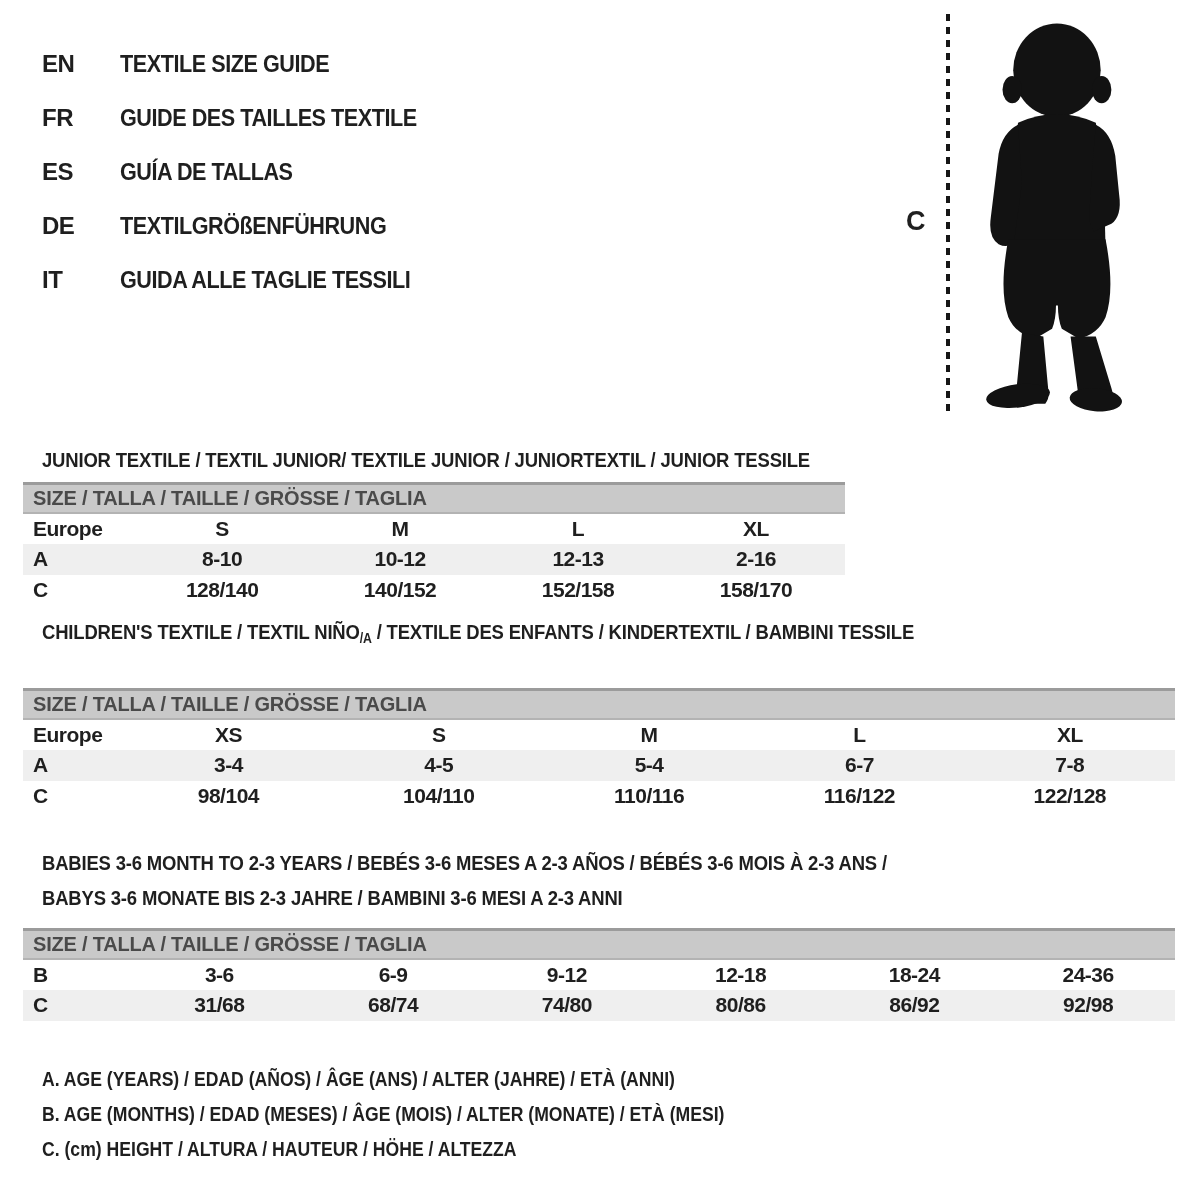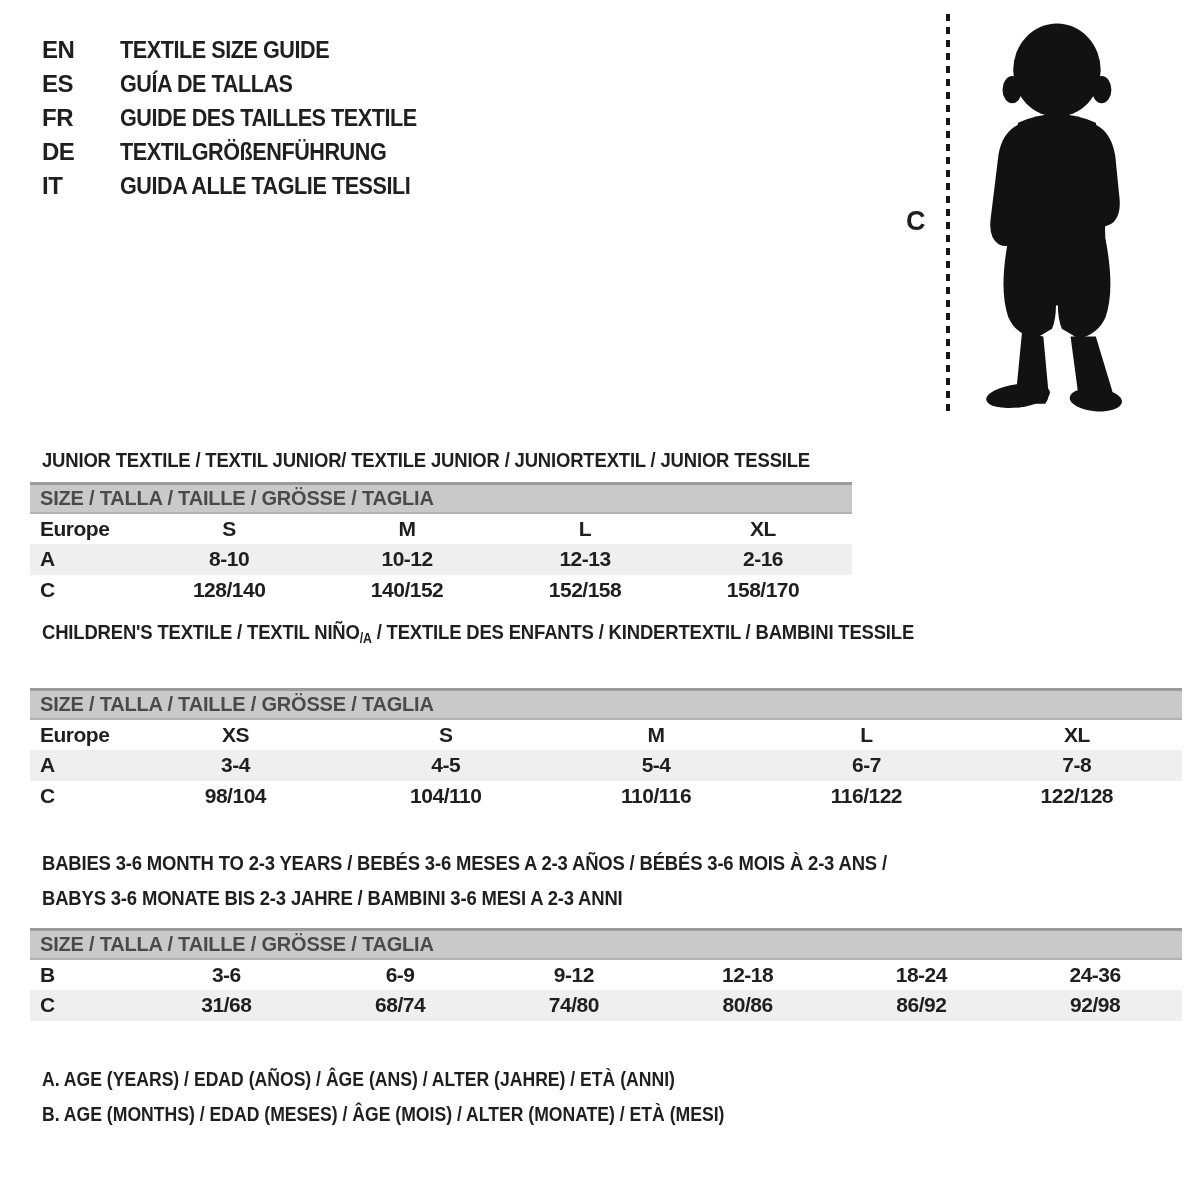--- a/index.html
+++ b/index.html
@@ -6,21 +6,21 @@
   html,body { width:1200px; height:1200px; }
   body {
     position:relative;
     background:#ffffff;
     font-family:"Liberation Sans","DejaVu Sans",sans-serif;
     color:#1f1f1f;
     overflow:hidden;
   }
   
   .lang-block { position:absolute; top:30px; left:42px; }
-  .lang-row { display:flex; height:34px; align-items:flex-end; }
+  .lang-row { display:flex; height:34px; align-items:flex-start;margin-top:20px; }
   .lang-code {
     width:78px; font-weight:bold; font-size:24px; letter-spacing:-0.5px;
   }
   .lang-title {
     font-weight:bold; font-size:24px; letter-spacing:-0.5px; white-space:nowrap;
     display:inline-block; transform:scaleX(0.9); transform-origin:0 50%;
   }
   
   .height-line {
     position:absolute; left:946px; top:14px; width:4px; height:402px;
@@ -34,21 +34,21 @@
   
   .section-heading {
     position:absolute; left:42px; white-space:nowrap;
     font-weight:bold; font-size:21px; letter-spacing:-0.2px;
   }
   .cond { display:inline-block; transform:scaleX(0.88); transform-origin:0 50%; white-space:nowrap; }
   .sub-small { font-size:14px; vertical-align:-4px; }
   .two-line { line-height:35px; }
   
   .size-table {
-    position:absolute; left:30px;
+    position:absolute; left:23px;
     border-collapse:collapse; table-layout:fixed;
   }
   .size-table th.bar {
     background:#c9c9c9;
     border-top:3px solid #9b9b9b;
     border-bottom:2px solid #b3b3b3;
     height:29px; text-align:left; padding-left:10px;
     font-weight:bold; font-size:20px; color:#4a4a4a;
     letter-spacing:-0.2px; white-space:nowrap;
   }
@@ -69,26 +69,26 @@
 </style>
 </head>
 <body>
 
 <div class="lang-block">
   <div class="lang-row">
     <span class="lang-code">EN</span>
     <span class="lang-title">TEXTILE SIZE GUIDE</span>
   </div>
   <div class="lang-row">
+    <span class="lang-code">FR</span>
+    <span class="lang-title">GUIDE DES TAILLES TEXTILE</span>
+  </div>
+  <div class="lang-row">
     <span class="lang-code">ES</span>
     <span class="lang-title">GUÍA DE TALLAS</span>
-  </div>
-  <div class="lang-row">
-    <span class="lang-code">FR</span>
-    <span class="lang-title">GUIDE DES TAILLES TEXTILE</span>
   </div>
   <div class="lang-row">
     <span class="lang-code">DE</span>
     <span class="lang-title">TEXTILGRÖßENFÜHRUNG</span>
   </div>
   <div class="lang-row">
     <span class="lang-code">IT</span>
     <span class="lang-title">GUIDA ALLE TAGLIE TESSILI</span>
   </div>
 </div>
@@ -238,13 +238,16 @@
   </tbody>
 </table>
 
 <div class="legend">
   <div class="legend-line">
     <span class="cond">A. AGE (YEARS) / EDAD (AÑOS) / ÂGE (ANS) / ALTER (JAHRE) / ETÀ (ANNI)</span>
   </div>
   <div class="legend-line">
     <span class="cond">B. AGE (MONTHS) / EDAD (MESES) / ÂGE (MOIS) / ALTER (MONATE) / ETÀ (MESI)</span>
   </div>
+  <div class="legend-line">
+    <span class="cond">C. (cm) HEIGHT / ALTURA / HAUTEUR / HÖHE / ALTEZZA</span>
+  </div>
 </div>
 
 </body></html>

